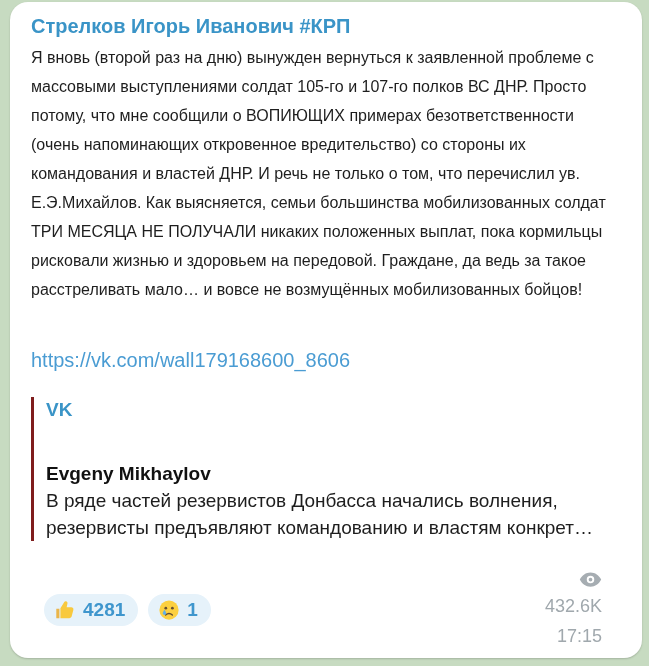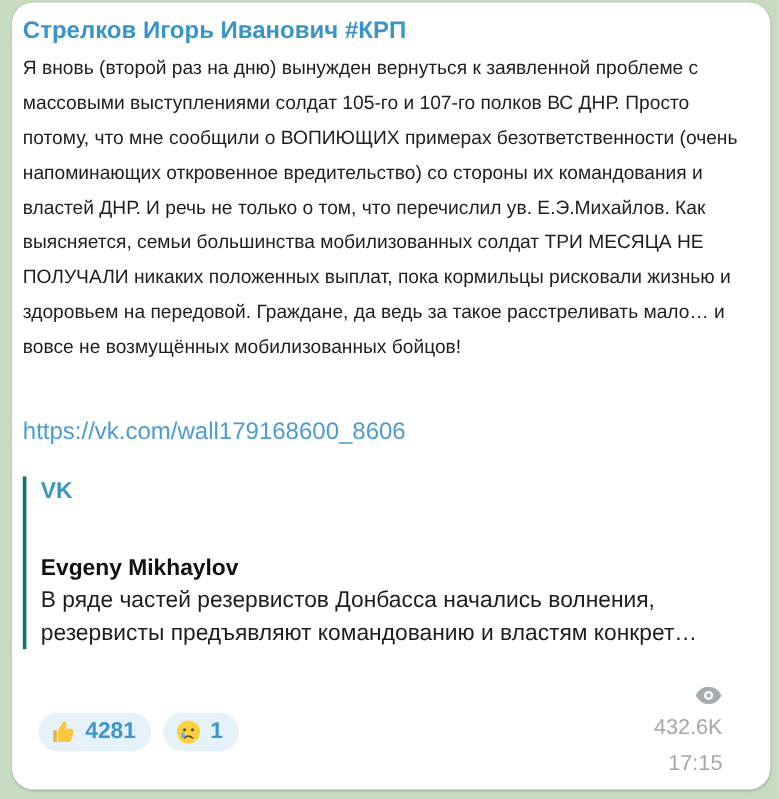--- a/index.html
+++ b/index.html
@@ -10,38 +10,38 @@
     -webkit-font-smoothing:antialiased;
   }
   .bubble{
     position:absolute;left:10px;top:2px;right:7px;bottom:8px;
     background:#ffffff;border-radius:18px;
     box-shadow:0 1px 2px rgba(0,0,0,.18);
     display:flex;flex-direction:column;
     overflow:hidden;
   }
   .content{
-    padding:10px 22px 0 9px;
+    padding:10px 22px 0 21px;
     flex:0 0 auto;
   }
   .author{
     color:#3a94c7;font-weight:bold;font-size:20px;line-height:28px;
     margin-bottom:3px;cursor:pointer;
   }
   .body-text{
     color:#1e1e1e;font-size:16px;line-height:29px;
   }
   .link-row{
     margin-top:43px;
     font-size:20px;line-height:26px;
   }
   .link-row a{color:#4a9cd3;text-decoration:none;word-break:break-all;}
   .quote{
     margin-top:24px;
-    border-left:3px solid #0f766e;
+    border-left:3px solid #7f1d1d;
     padding-left:12px;
     cursor:pointer;
   }
   .quote-source{
     color:#3a94c7;font-weight:bold;font-size:19px;line-height:26px;
   }
   .quote-author{
     color:#111111;font-weight:bold;font-size:19px;line-height:26px;margin-top:38px;
   }
   .quote-line{

